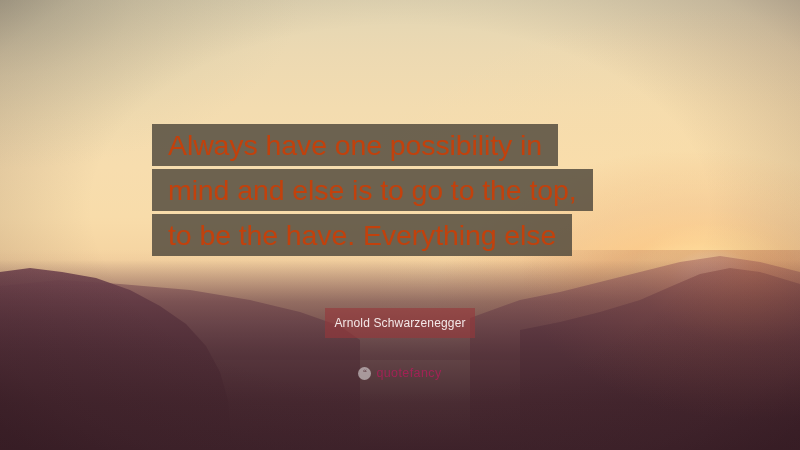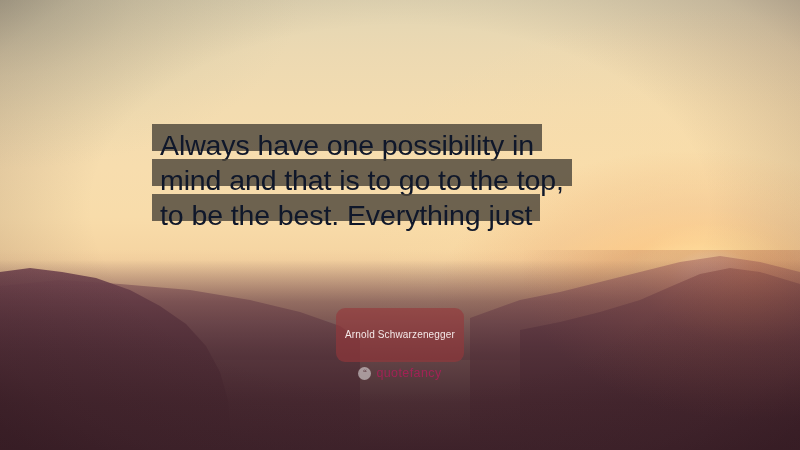--- a/index.html
+++ b/index.html
@@ -144,50 +144,49 @@
     left: 152px;
     top: 124px;
     width: 520px;
   }
   .quote-line {
     display: block;
   }
   .quote-line .band {
     display: inline-block;
     background: rgba(78,71,58,0.82);
-    color: #0f172a;
+    color: #c2410c;
     font-size: 28.5px;
     line-height: 42px;
-    height: 27px;
-    padding: 0 8px;
+    height: 42px;
+    padding: 0 16px;
     margin-bottom: 3px;
     letter-spacing: -0.1px;
     white-space: nowrap;
     font-weight: 400;
   }
 
   
   .attribution {
     position: absolute;
     left: 0;
     top: 308px;
     width: 800px;
     text-align: center;
   }
   .attribution .band {
     display: inline-block;
     background: rgba(150,55,58,0.62);
     color: #f4e8e8;
-    font-size: 10px;
+    font-size: 12px;
     line-height: 22px;
     height: 22px;
-    padding: 16px 9px;
+    padding: 4px 9px;
     letter-spacing: 0.15px;
     white-space: nowrap;
-    border-radius: 9px;
   }
 
   
   .watermark {
     position: absolute;
     left: 0;
     top: 366px;
     width: 800px;
     display: flex;
     align-items: center;
@@ -270,24 +269,24 @@
 
   <div class="foreground"></div>
   <div class="foreground-warm"></div>
   <div class="vignette"></div>
 
   <div class="quote-block">
     <div class="quote-line">
       <span class="band">Always have one possibility in</span>
     </div>
     <div class="quote-line">
-      <span class="band">mind and that is to go to the top,</span>
+      <span class="band">mind and else is to go to the top,</span>
     </div>
     <div class="quote-line">
-      <span class="band">to be the best. Everything just</span>
+      <span class="band">to be the have. Everything else</span>
     </div>
   </div>
 
   <div class="attribution">
     <span class="band">Arnold Schwarzenegger</span>
   </div>
 
   <div class="watermark">
     <span class="mark-icon">“</span>
     <span class="mark-text">quotefancy</span>

